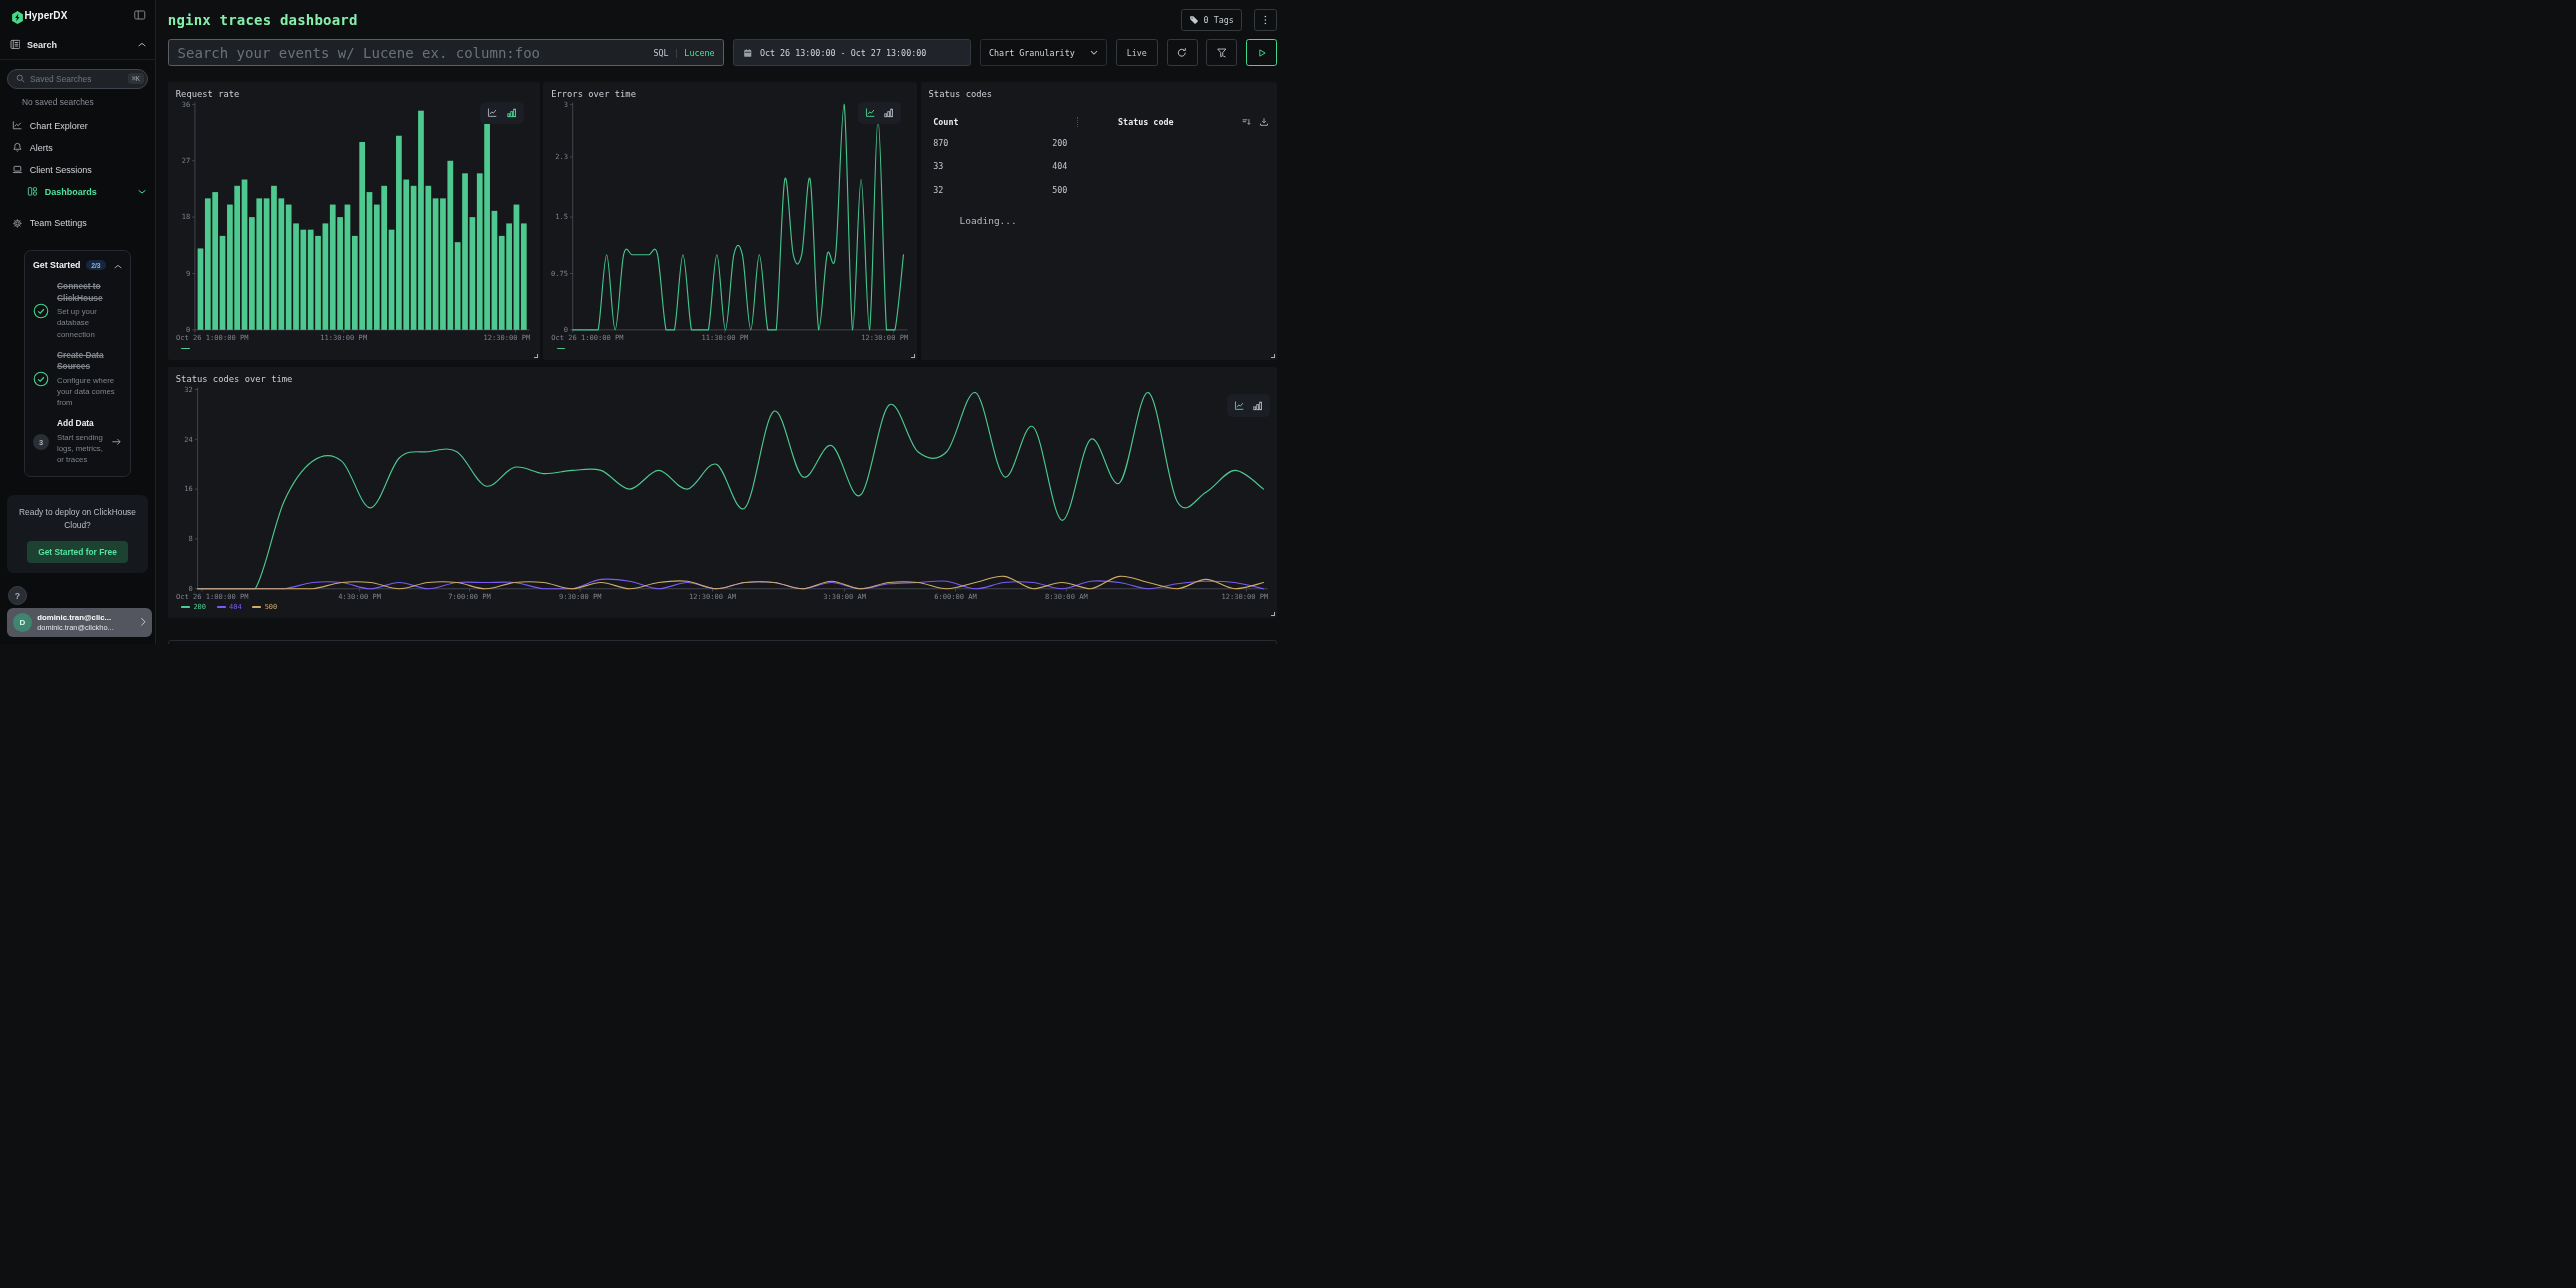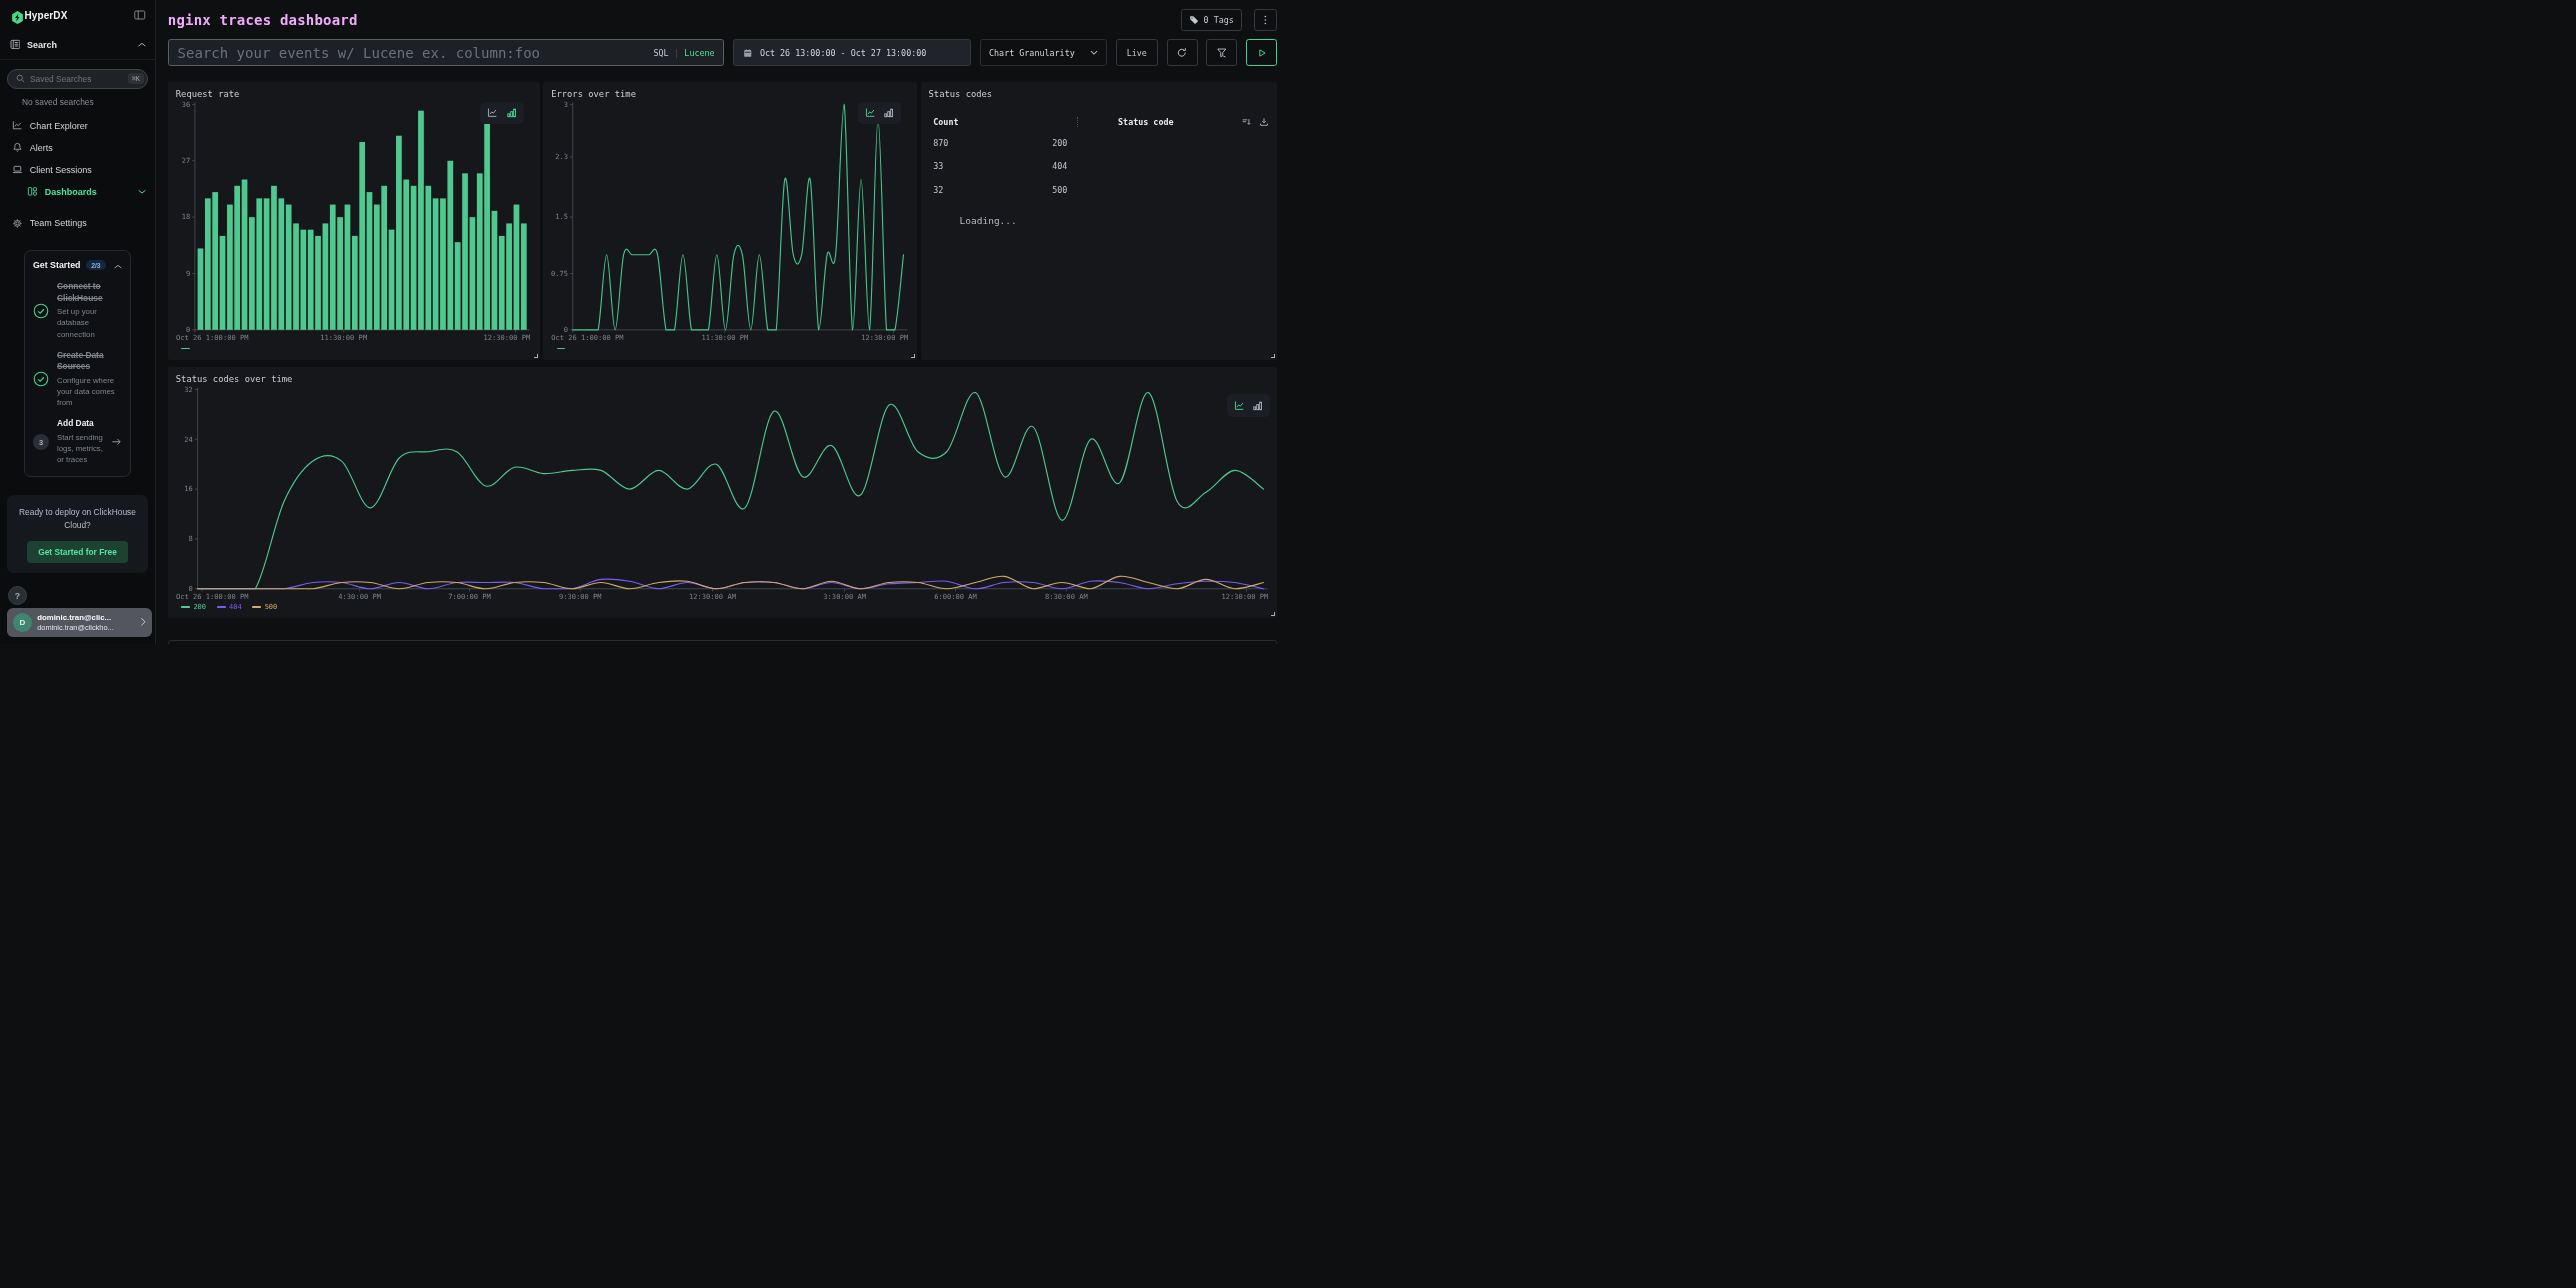--- a/index.html
+++ b/index.html
@@ -67,21 +67,21 @@
     font-size:8px; font-weight:700; display:flex; align-items:center; justify-content:center; flex:none; }
   .u-col { min-width:0; }
   .u-name { font-size:7.8px; font-weight:700; color:#ffffff; line-height:1.35; white-space:nowrap; }
   .u-mail { font-size:7.4px; color:#e4e6ea; line-height:1.25; white-space:nowrap; }
   .user-chip .chev { margin-left:auto; color:#c9cdd3; flex:none; }
 
   
   .main { position:absolute; left:157px; right:0; top:0; bottom:0; padding:0 10.8px; }
   .hdr { display:flex; align-items:center; height:39px; }
   .page-title { font-family:"DejaVu Sans Mono",monospace; font-size:14px; font-weight:600;
-    letter-spacing:0.2px; color:#f0abfc; }
+    letter-spacing:0.2px; color:#86efac; }
   .hdr-right { margin-left:auto; display:flex; gap:12px; align-items:center; }
   .btn { display:flex; align-items:center; justify-content:center; gap:4.7px; height:22px;
     border:0.7px solid #34383f; border-radius:2.7px; background:transparent; color:#c6cad1;
     font-family:"DejaVu Sans Mono",monospace; font-size:8.4px; padding:0 7.4px; cursor:pointer; }
   .btn svg { flex:none; }
   .icon-btn { width:23px; padding:0; }
 
   .filters { display:flex; gap:8.8px; height:27px; align-items:stretch; }
   .search-box { flex:1; display:flex; align-items:center; background:#1d2024;
     border:0.7px solid #5a5f67; border-radius:2.7px; padding:0 8.8px; gap:6.8px; cursor:text; }

